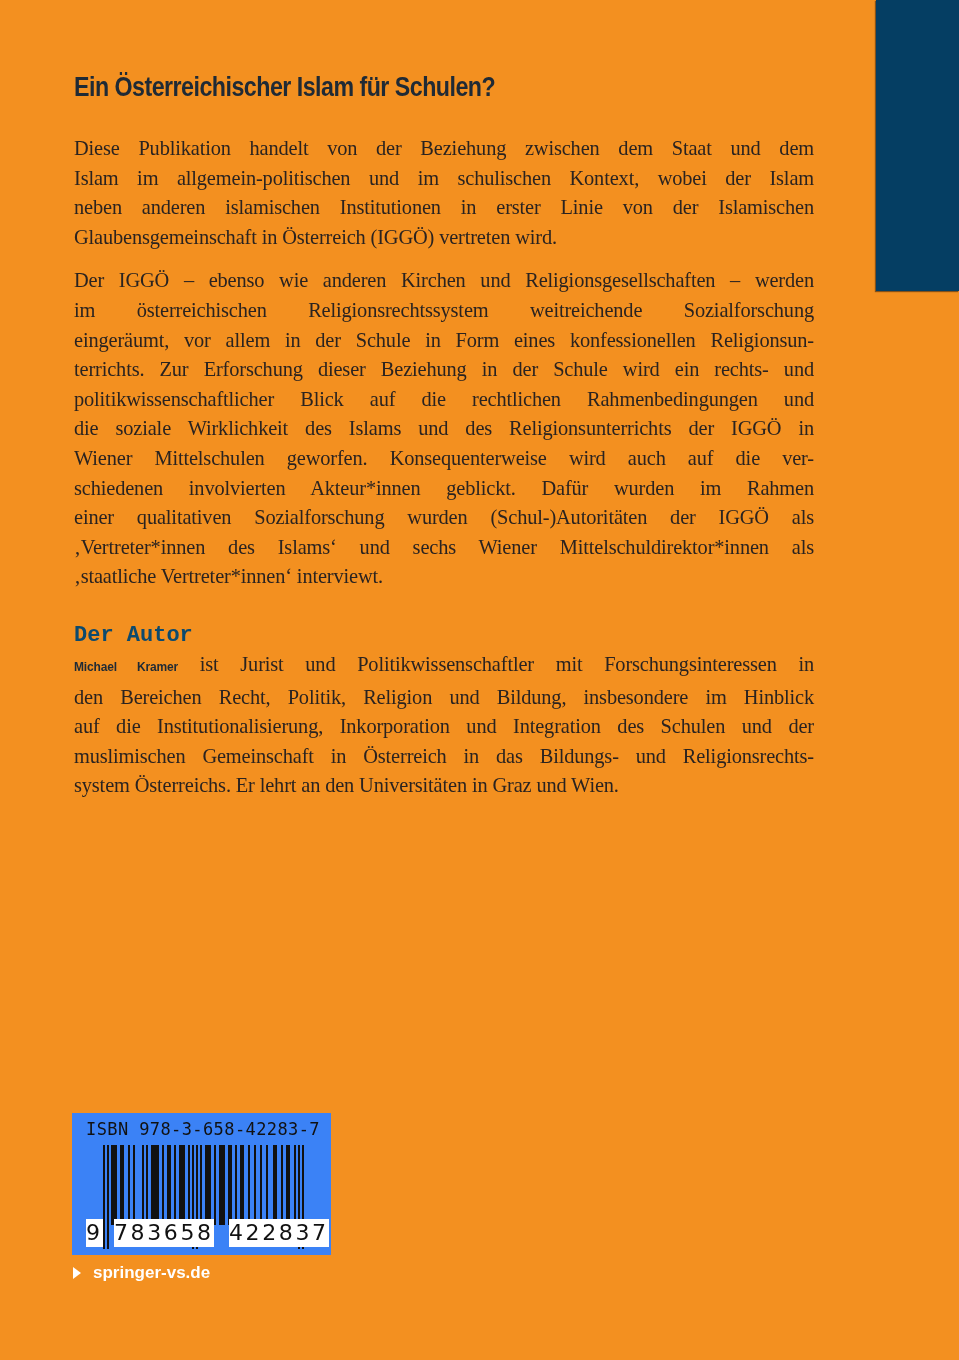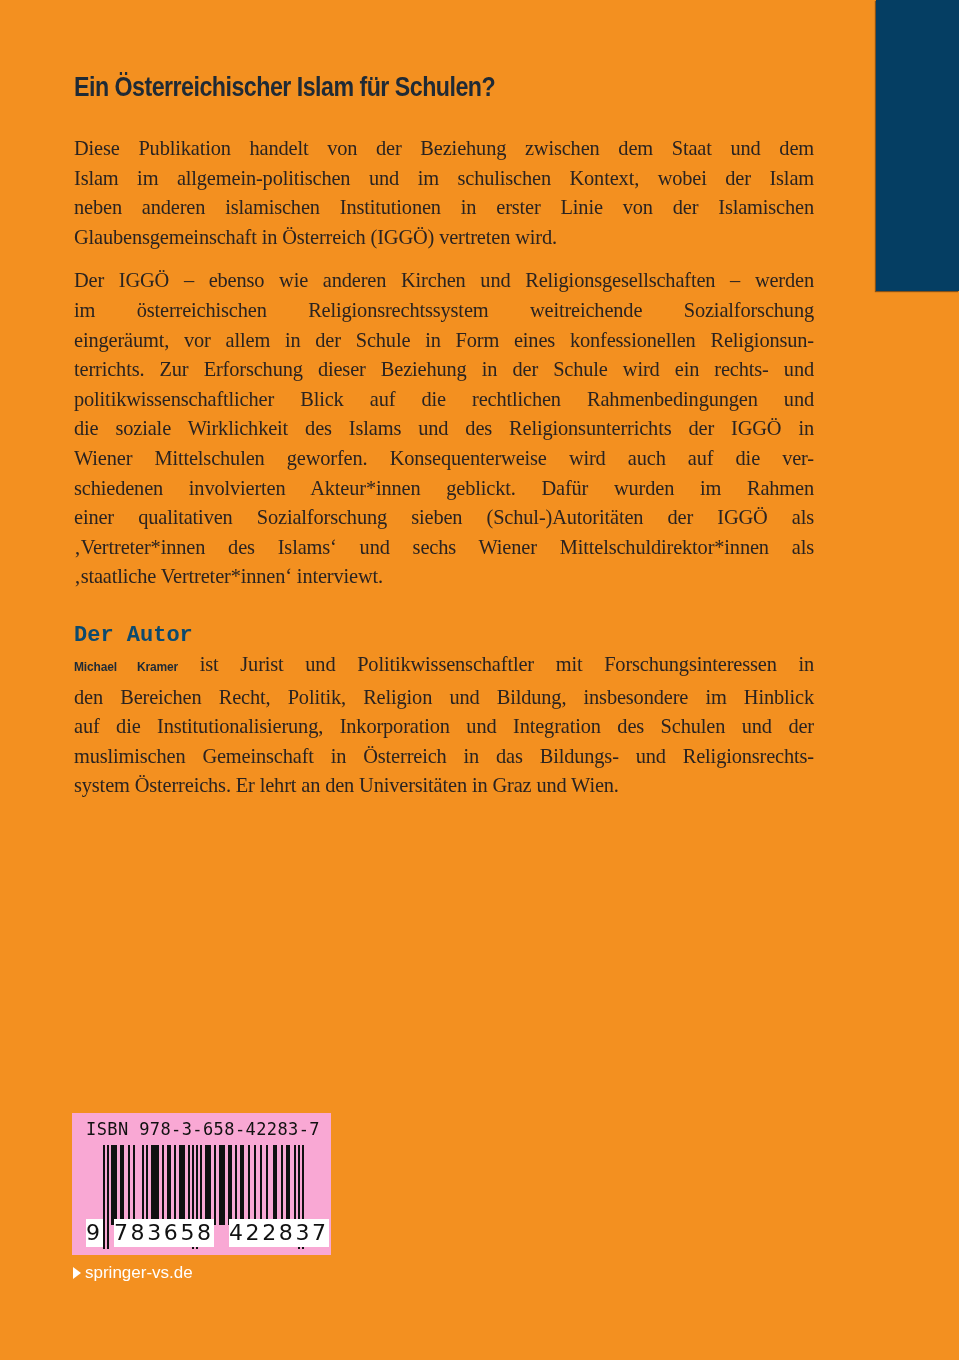--- a/index.html
+++ b/index.html
@@ -31,39 +31,39 @@
     font-family: Liberation Mono, monospace;
     font-weight: bold; font-size: 22px; color: #0c4a6e;
     margin: 30px 0 0 0; line-height: 28px;
   }
   .author-name {
     font-family: "Liberation Sans", "DejaVu Sans", sans-serif;
     font-weight: bold; font-size: 12px; color: #1f2a35;
   }
   .barcode-box {
     position: absolute; left: 72px; top: 1113px; width: 259px; height: 142px;
-    background: #f9a8d4;
+    background: #3b82f6;
   }
   .isbn-text {
     position: absolute; left: 14px; top: 6px;
     font-family: "DejaVu Sans Mono", "Liberation Mono", monospace;
     font-size: 17px; color: #111; letter-spacing: 0.4px; white-space: nowrap;
   }
   .bars { position: absolute; left: 10px; top: 32px; width: 240px; height: 104px; }
   .ean-digits {
     position: absolute; top: 106px;
     font-family: "DejaVu Sans", "Liberation Sans", sans-serif;
     font-size: 22px; color: #111; background: #fff; letter-spacing: 2.6px;
     line-height: 28px;
   }
   .springer-link {
     position: absolute; left: 73px; top: 1263px;
     font-family: "Liberation Sans", "DejaVu Sans", sans-serif;
-    font-weight: normal; font-size: 17px; color: #ffffff;
-    display: flex; align-items: center; gap: 4px; text-decoration: none;
+    font-weight: bold; font-size: 17px; color: #ffffff;
+    display: flex; align-items: center; gap: 12px; text-decoration: none;
   }
   .triangle {
     width: 0; height: 0;
     border-top: 6px solid transparent; border-bottom: 6px solid transparent;
     border-left: 8px solid #ffffff;
   }
 </style>
 </head>
 <body>
 
@@ -81,21 +81,21 @@
 
   <div class="para">
     <span class="line">Der IGGÖ – ebenso wie anderen Kirchen und Religionsgesellschaften – werden</span>
     <span class="line">im österreichischen Religionsrechtssystem weitreichende Sozialforschung</span>
     <span class="line">eingeräumt, vor allem in der Schule in Form eines konfessionellen Religionsun-</span>
     <span class="line">terrichts. Zur Erforschung dieser Beziehung in der Schule wird ein rechts- und</span>
     <span class="line">politikwissenschaftlicher Blick auf die rechtlichen Rahmenbedingungen und</span>
     <span class="line">die soziale Wirklichkeit des Islams und des Religionsunterrichts der IGGÖ in</span>
     <span class="line">Wiener Mittelschulen geworfen.  Konsequenterweise wird auch auf die ver-</span>
     <span class="line">schiedenen involvierten Akteur*innen geblickt.  Dafür wurden im Rahmen</span>
-    <span class="line">einer qualitativen Sozialforschung sieben (Schul-)Autoritäten der IGGÖ als</span>
+    <span class="line">einer qualitativen Sozialforschung wurden (Schul-)Autoritäten der IGGÖ als</span>
     <span class="line">‚Vertreter*innen des Islams‘ und sechs Wiener Mittelschuldirektor*innen als</span>
     <span class="line last">‚staatliche Vertreter*innen‘ interviewt.</span>
   </div>
 
   <div class="author-heading">Der Autor</div>
   <div class="para">
     <span class="line"><span class="author-name">Michael Kramer</span><span> ist Jurist und Politikwissenschaftler mit Forschungsinteressen in</span></span>
     <span class="line">den Bereichen Recht, Politik, Religion und Bildung, insbesondere im Hinblick</span>
     <span class="line">auf die Institutionalisierung, Inkorporation und Integration des Schulen und der</span>
     <span class="line">muslimischen Gemeinschaft in Österreich in das Bildungs- und Religionsrechts-</span>

